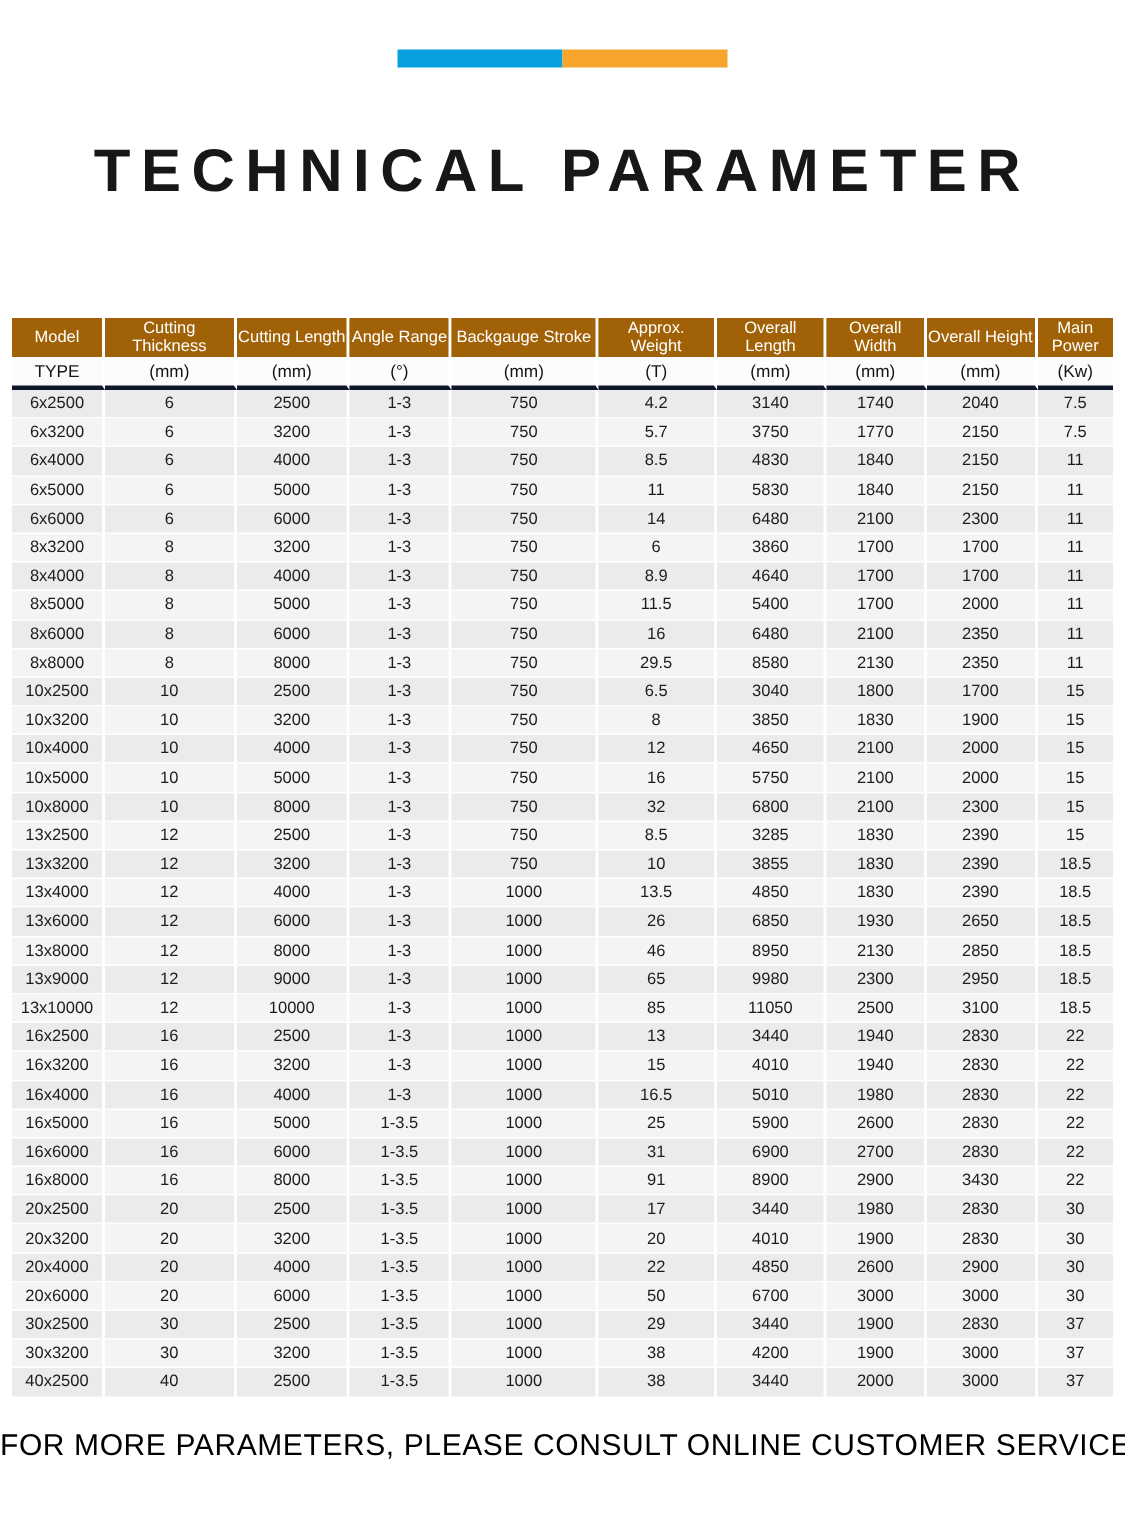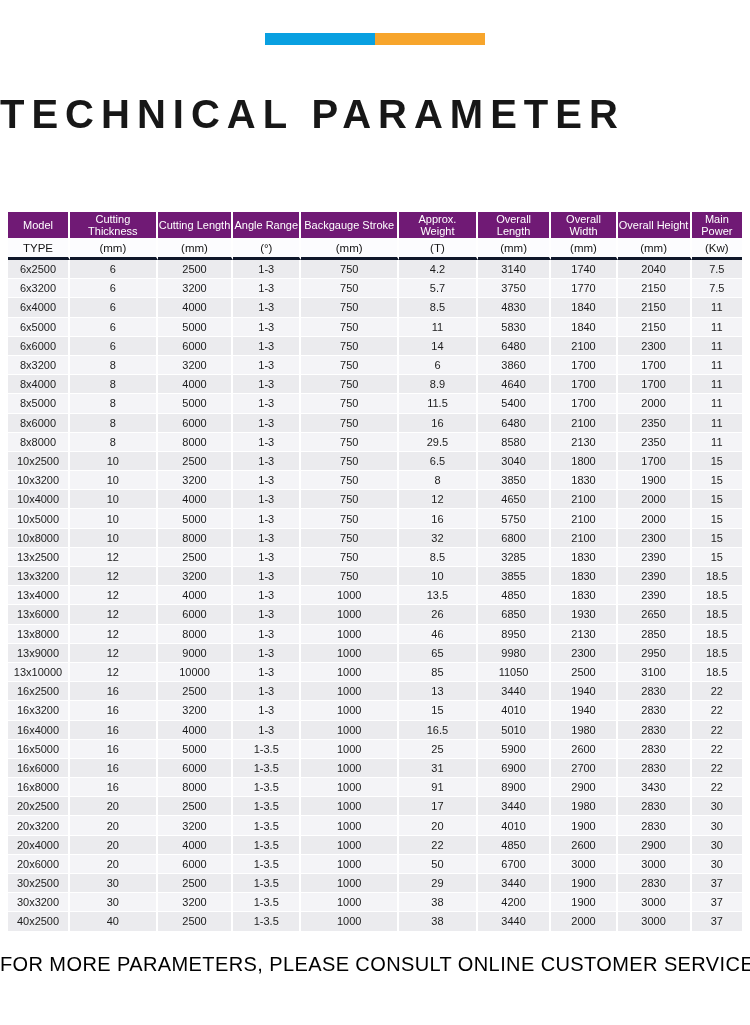--- a/index.html
+++ b/index.html
@@ -24,21 +24,21 @@
   .accent-bar {
     height: 12px;
     width: 110px;
   }
   .accent-bar.blue   { background: #09a0e1; }
   .accent-bar.orange { background: #f7a52c; }
 
   
   .page-title {
     margin: 49px 0 0 0;
-    text-align: left;
+    text-align: center;
     font-size: 40px;
     line-height: 40px;
     font-weight: 600;
     letter-spacing: 7px;
     color: #171717;
     white-space: nowrap;
   }
 
   
   table.params {
@@ -59,21 +59,21 @@
   col.c-oheight   { width: 10.1%; }
   col.c-power     { width: 6.85%; }
 
   table.params th, table.params td {
     text-align: center;
     vertical-align: middle;
     padding: 0 1px;
     overflow: hidden;
   }
   tr.column-header-row th {
-    background: #701a75;
+    background: #a16207;
     color: #ffffff;
     font-size: 11px;
     font-weight: 400;
     height: 26px;
     border-right: 2px solid #ffffff;
   }
   tr.column-header-row th:last-child { border-right: none; }
 
   tr.units-row td {
     background: #fcfcfe;

